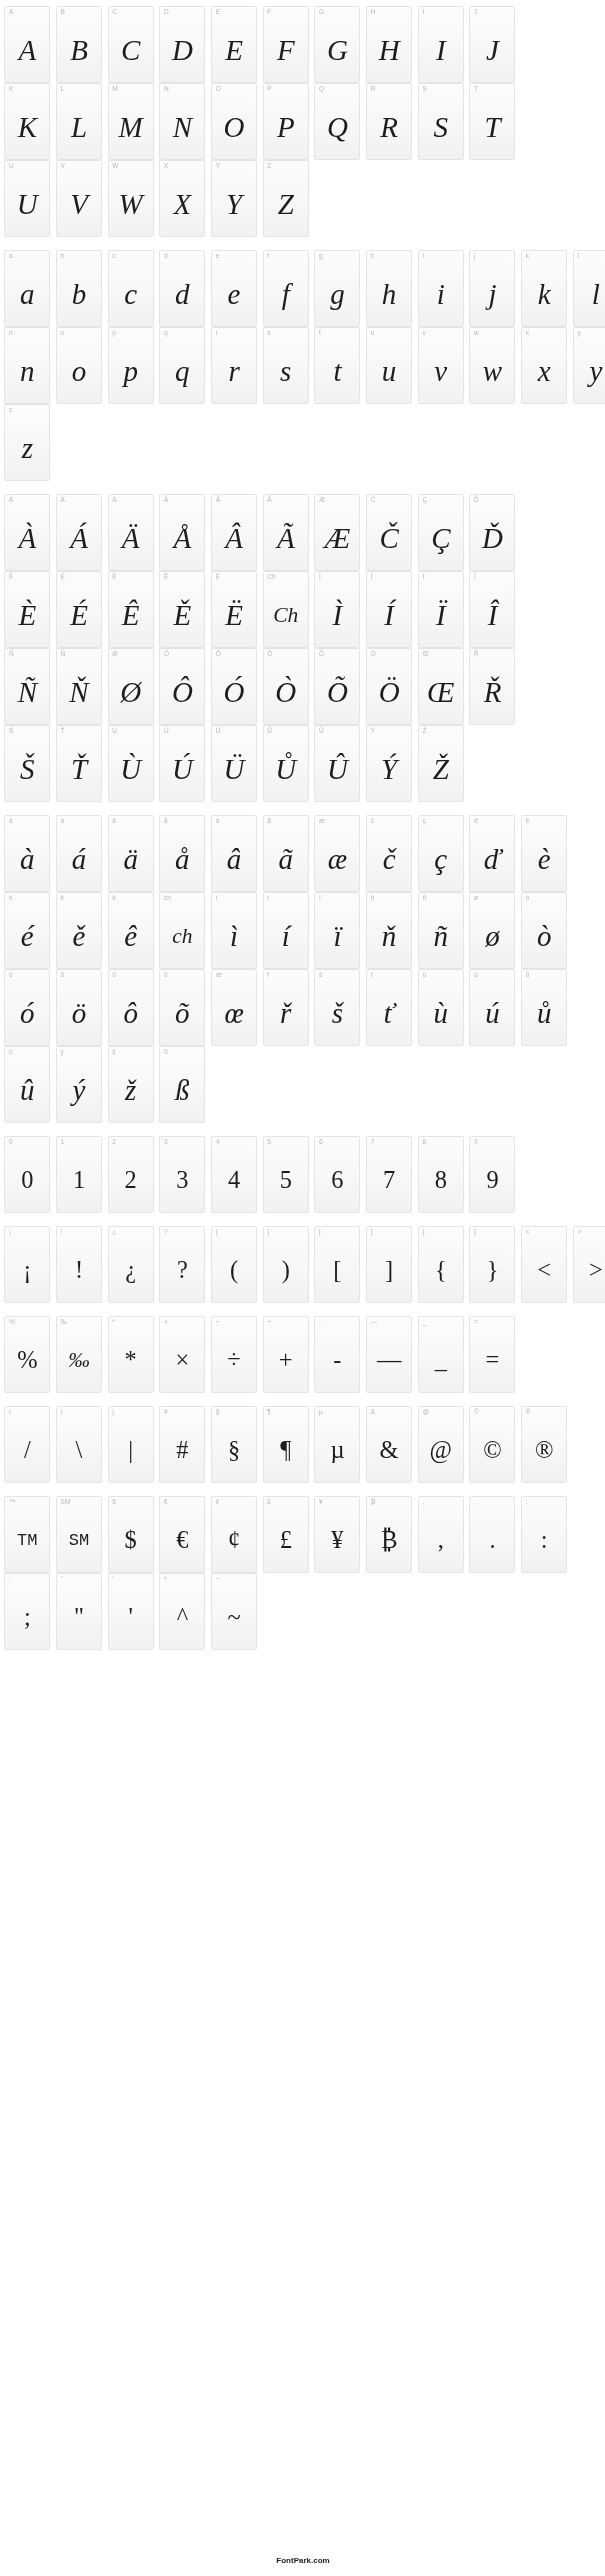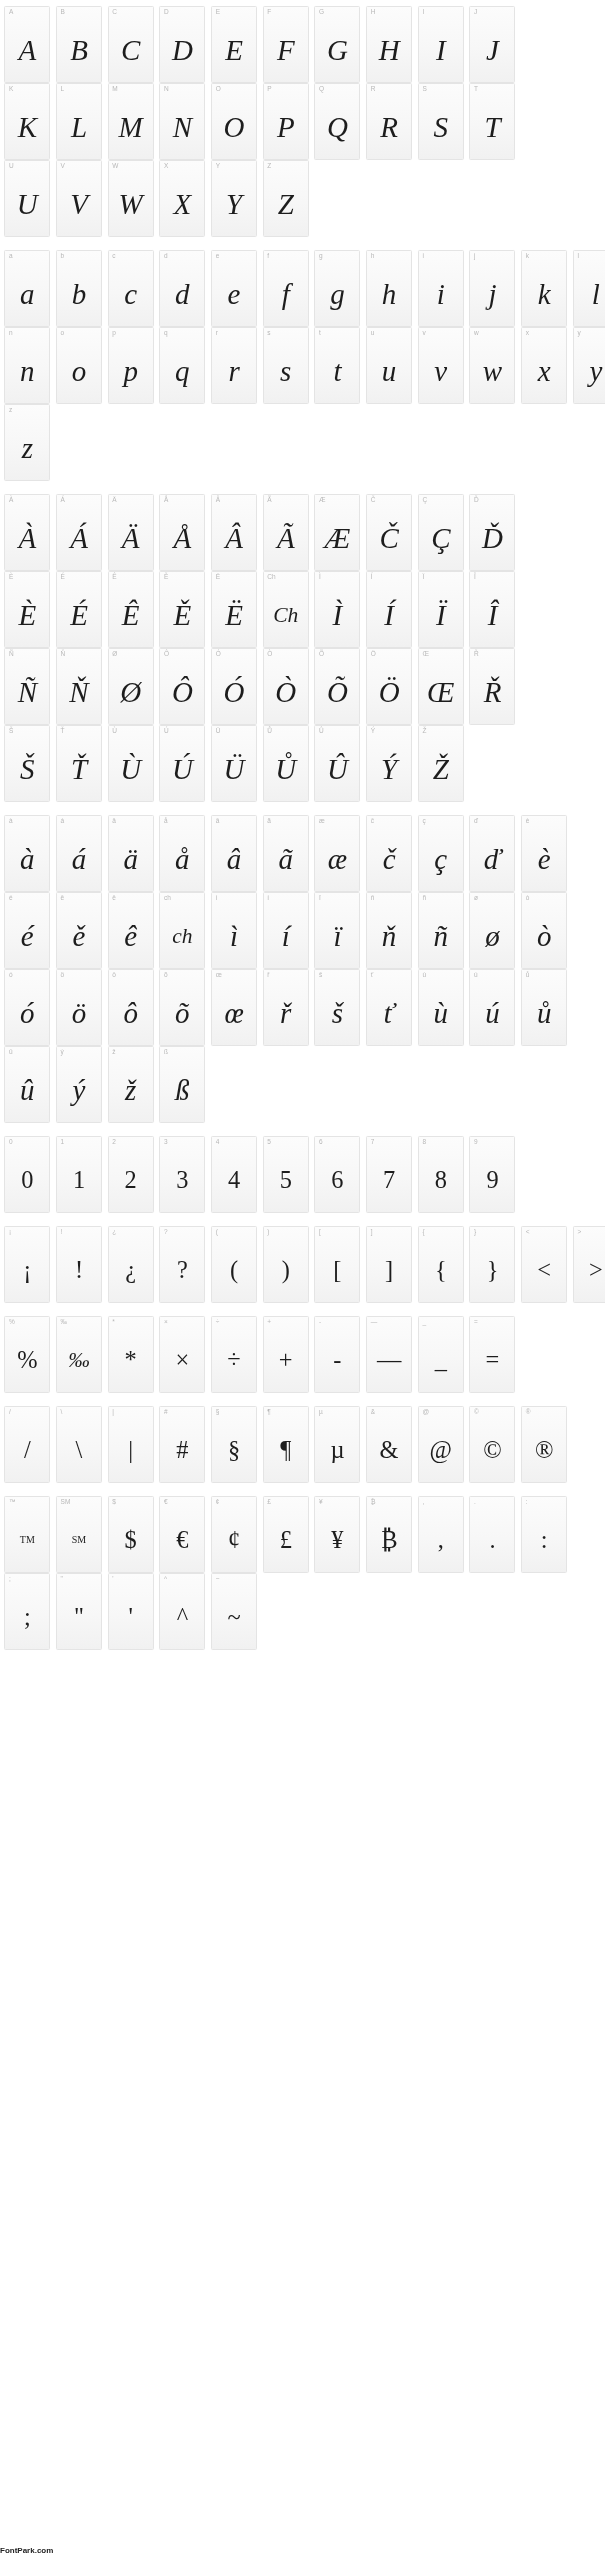--- a/index.html
+++ b/index.html
@@ -61,36 +61,36 @@
     font-weight: 400;
     font-size: 29px;
     color: #1d1d1d;
     line-height: 1;
     white-space: nowrap;
   }
   .cell .glyph.small {
     font-size: 21.5px;
   }
   .cell .glyph.tiny {
-    font-size: 10px;
+    font-size: 17px;
     font-style: normal;
-    font-family: Liberation Serif, serif;
+    font-family: Liberation Mono, monospace;
     text-align: right;
   }
   .cell .glyph.sym {
     font-style: normal;
     font-family: "Liberation Serif", serif;
     font-size: 24.4px;
   }
   .footer {
     position: absolute;
     left: 0;
     right: 0;
-    bottom: 21px;
-    text-align: left;
+    bottom: 11px;
+    text-align: center;
   }
   .footer .brand {
     font-size: 8px;
     font-weight: bold;
     color: #222222;
     letter-spacing: 0;
   }
 </style>
 </head>
 <body>

